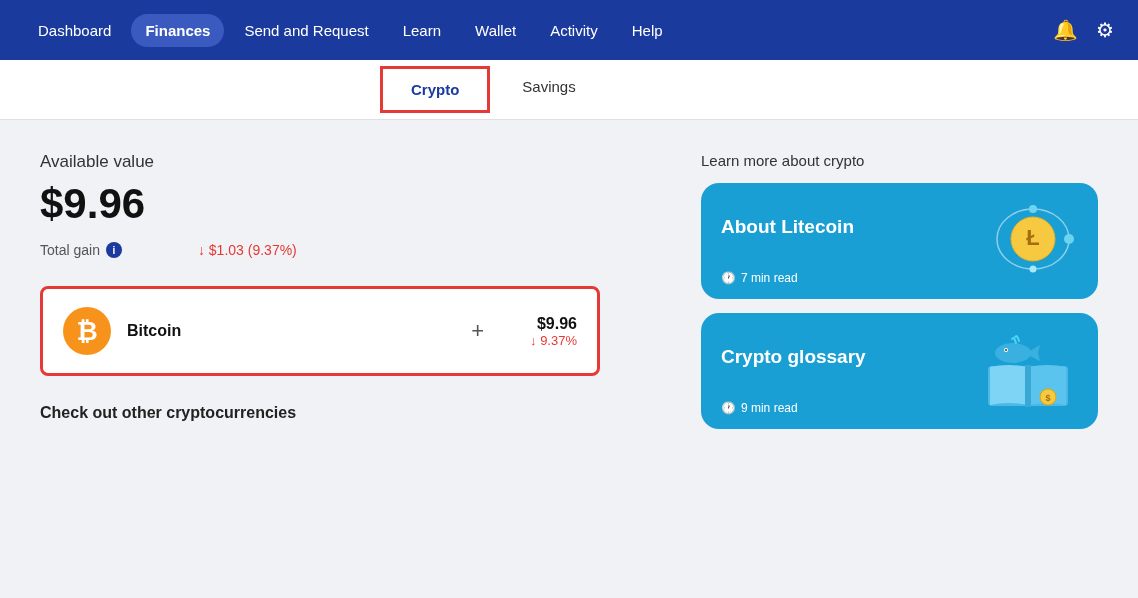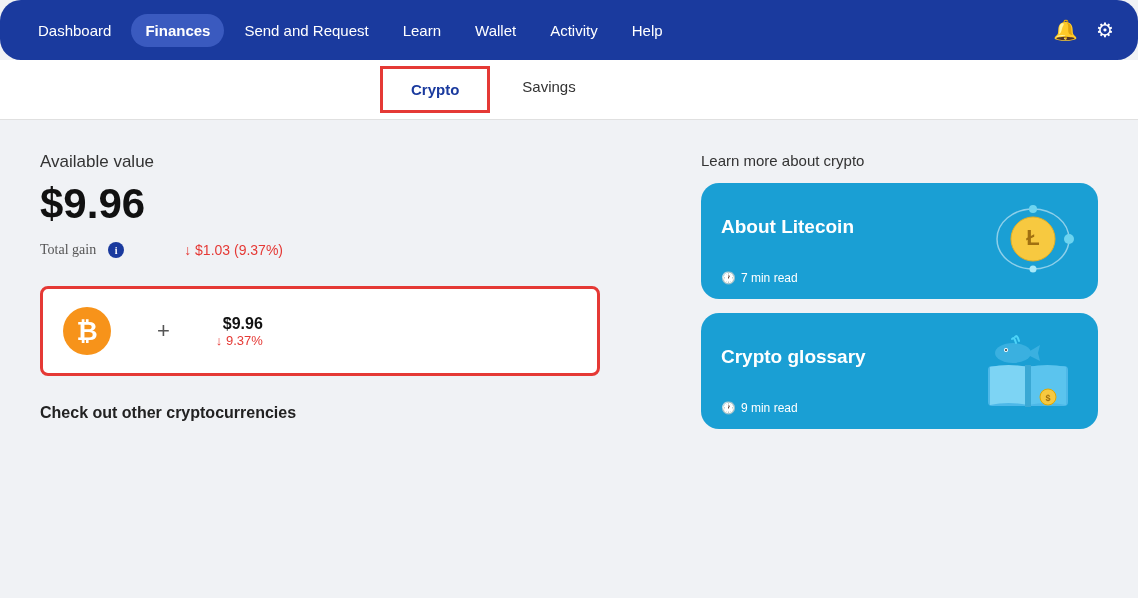--- a/index.html
+++ b/index.html
@@ -5,21 +5,20 @@
     * { margin: 0; padding: 0; box-sizing: border-box; }
     body { font-family: Arial, sans-serif; background: #f0f2f5; width: 1138px; height: 598px; overflow: hidden; }
 
     
     .navbar {
       background: #1a3a9e;
       display: flex;
       align-items: center;
       padding: 0 24px;
       height: 60px;
-      border-radius: 21px;
     }
     .nav-items {
       display: flex;
       align-items: center;
       gap: 6px;
       flex: 1;
     }
     .nav-item {
       color: #fff;
       font-size: 15px;
@@ -93,39 +92,39 @@
       display: flex;
       align-items: center;
       gap: 60px;
       margin-bottom: 28px;
     }
     .total-gain-label {
       font-size: 14px;
       color: #555;
       display: flex;
       align-items: center;
-      gap: 12px;
-      font-family: Liberation Serif, serif;
+      gap: 6px;
     }
     .info-icon {
       width: 16px;
       height: 16px;
       border-radius: 50%;
       background: #1a3a9e;
       color: #fff;
       font-size: 10px;
       display: inline-flex;
       align-items: center;
       justify-content: center;
       font-weight: bold;
       cursor: pointer;
     }
     .total-gain-value {
       color: #e53935;
       font-size: 14px;
+      margin-left: 16px;
     }
 
     
     .crypto-card {
       border: 3px solid #e53935;
       border-radius: 8px;
       background: #fff;
       display: flex;
       align-items: center;
       padding: 18px 20px;
@@ -267,20 +266,21 @@
     <div class="total-gain-row">
       <div class="total-gain-label">
         <span>Total gain</span>
         <span class="info-icon">i</span>
       </div>
       <div class="total-gain-value">↓ $1.03 (9.37%)</div>
     </div>
 
     <div class="crypto-card">
       <div class="btc-icon">₿</div>
+      <div class="crypto-name">Bitcoin</div>
       <div class="plus-icon">+</div>
       <div class="crypto-values">
         <div class="crypto-usd">$9.96</div>
         <div class="crypto-pct">↓ 9.37%</div>
       </div>
     </div>
 
     <div class="check-other">Check out other cryptocurrencies</div>
   </div>
 

